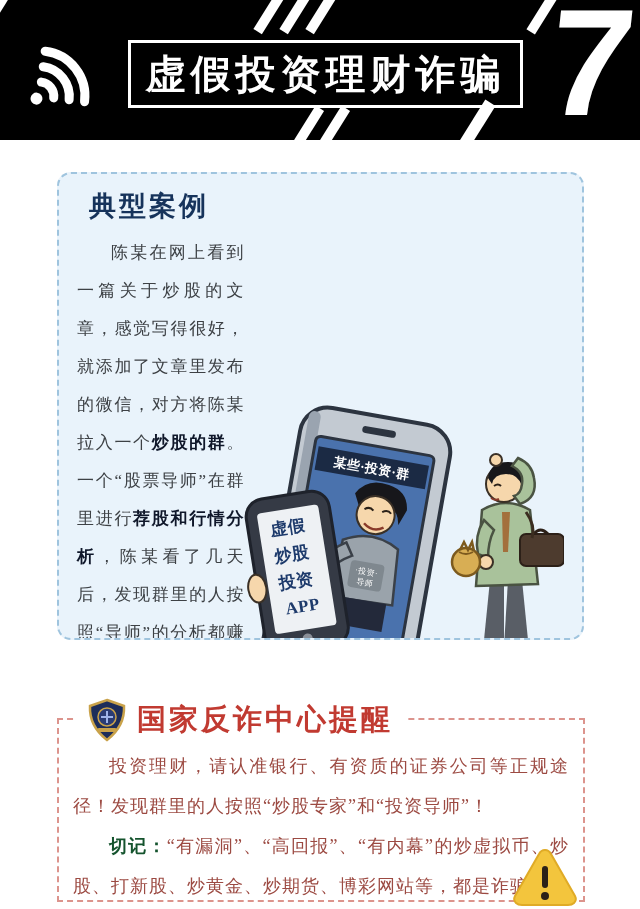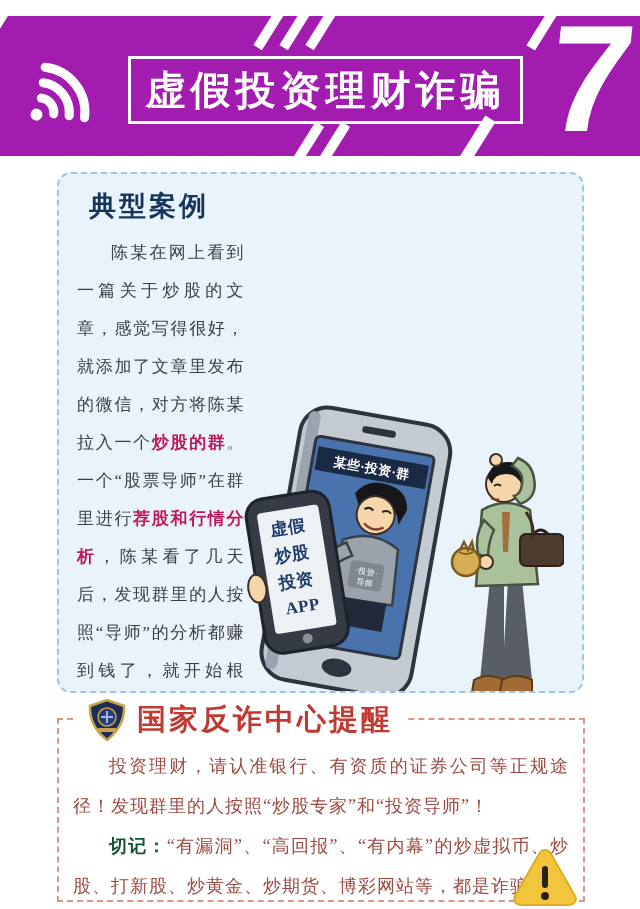--- a/index.html
+++ b/index.html
@@ -1,45 +1,45 @@
 <!DOCTYPE html>
 <html><head>
 <meta charset="utf-8">
 <style>
   html,body{margin:0;padding:0;}
   .page{position:relative;width:640px;height:909px;background:#ffffff;overflow:hidden;
         font-family:"Liberation Sans","DejaVu Sans",sans-serif;}
 
   
-  .band{position:absolute;left:0;top:16px;width:640px;height:140px;background:#a21caf;overflow:hidden;}
+  .band{position:absolute;left:0;top:0;width:640px;height:140px;background:#000000;overflow:hidden;}
   .title-box{position:absolute;left:128px;top:40px;width:389px;height:62px;border:3px solid #ffffff;
              display:flex;align-items:center;justify-content:center;}
   .title-box span{color:#ffffff;font-size:40px;font-weight:900;letter-spacing:5px;white-space:nowrap;}
   .big-num{position:absolute;right:6px;top:-14px;color:#ffffff;font-size:152px;font-weight:700;
            transform:skewX(-6deg);line-height:1;}
   .stripe{position:absolute;width:10px;background:#ffffff;transform:rotate(32deg);}
   .s1{left:268px;top:-22px;height:58px;}
   .s2{left:294px;top:-22px;height:58px;}
   .s3{left:320px;top:-22px;height:58px;}
   .s4{left:300px;top:104px;height:56px;}
   .s5{left:326px;top:104px;height:56px;}
   .s6{left:540px;top:-18px;height:54px;}
   .s7{left:468px;top:98px;height:62px;width:12px;}
   .s8{left:-8px;top:-10px;height:36px;}
 
   
-  .case-box{position:absolute;left:57px;top:172px;width:527px;height:521px;box-sizing:border-box;
+  .case-box{position:absolute;left:57px;top:172px;width:527px;height:468px;box-sizing:border-box;
             background:#e9f3fb;border:2px dashed #9fc4de;border-radius:14px;overflow:hidden;}
   .case-heading{margin:14px 0 0 30px;color:#16335b;font-size:27px;font-weight:900;letter-spacing:3px;}
   .case-text{margin:10px 18px 0 18px;font-family:"Liberation Serif","DejaVu Serif",serif;
              color:#3d4145;font-size:17px;line-height:38px;text-align:justify;letter-spacing:0.5px;}
   .case-text p{margin:0;text-indent:2em;}
   .illu-float{float:right;width:320px;height:300px;margin-top:188px;}
   .illu-float svg{display:block;margin-top:-30px;}
-  .seg-b{font-weight:700;color:#be185d;font-family:"Liberation Sans","DejaVu Sans",sans-serif;}
+  .seg-b{font-weight:700;color:#0f172a;font-family:"Liberation Sans","DejaVu Sans",sans-serif;}
 
   
   .reminder{position:absolute;left:57px;top:718px;width:528px;height:184px;box-sizing:border-box;
             border:2px dashed #dc948d;}
   .reminder-head{position:absolute;left:16px;top:-22px;display:flex;align-items:center;gap:10px;
                  background:#ffffff;padding:0 12px;}
   .reminder-title{color:#c13a31;font-size:29px;font-weight:900;letter-spacing:3px;white-space:nowrap;}
   .reminder-body{margin:26px 14px 0 14px;color:#9c4a42;font-size:18px;line-height:40px;
                  font-family:"Liberation Serif","DejaVu Serif",serif;text-align:justify;letter-spacing:1px;}
   .reminder-body p{margin:0;text-indent:2em;}

